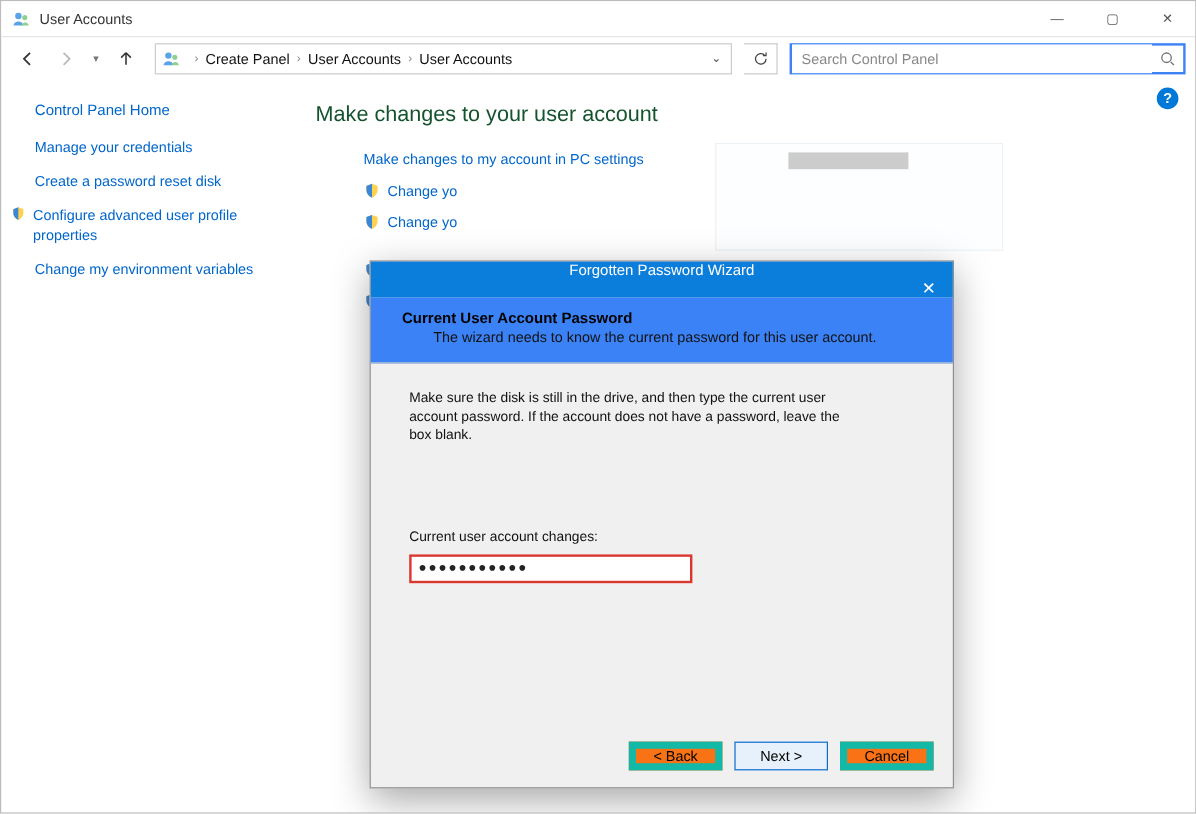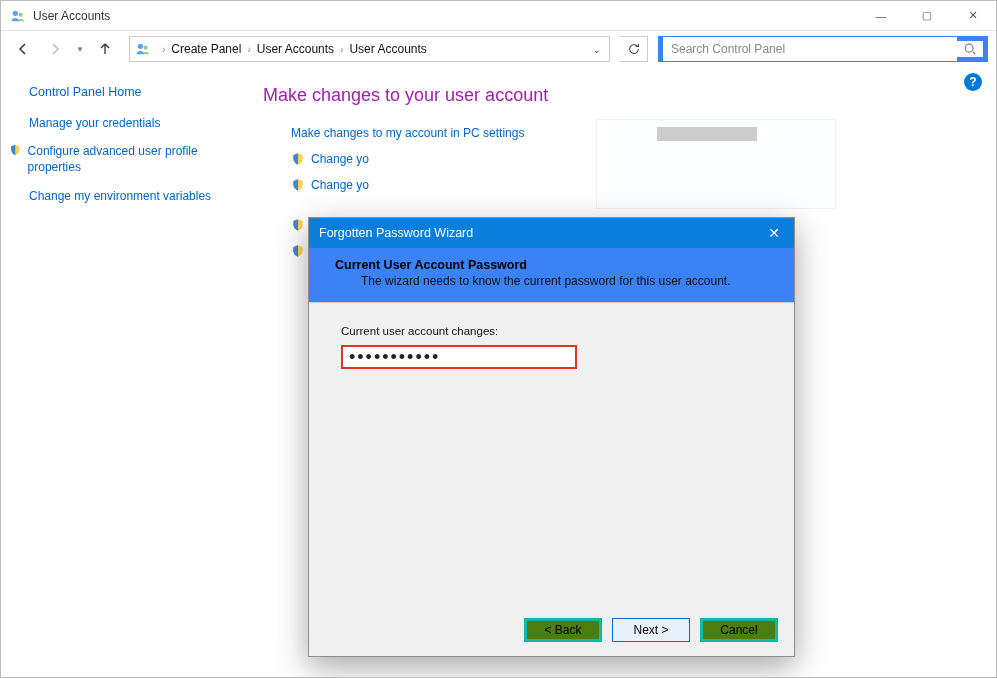--- a/index.html
+++ b/index.html
@@ -11,49 +11,49 @@
   .winbtn { width: 46px; height: 30px; display: flex; align-items: center; justify-content: center; color: #555; font-size: 11px; }
   .navbar { height: 36px; display: flex; align-items: center; padding: 0 8px; gap: 4px; }
   .navbtn { width: 28px; height: 28px; display: flex; align-items: center; justify-content: center; color: #555; }
   .navbtn.disabled { color: #bbb; }
   .bc-wrap { flex: 1; display: flex; align-items: center; border: 1px solid #ccc; height: 26px; padding: 0 4px; margin: 0 6px; font-size: 12px; color: #111; }
   .bc-wrap .icon-slot { width: 18px; height: 18px; margin-right: 4px; display:flex; align-items:center; justify-content:center; }
   .bc-sep { color: #888; margin: 0 6px; font-size: 10px; }
   .bc-item { cursor: default; }
   .bc-drop { margin-left: auto; color: #555; font-size: 10px; padding: 0 4px; }
   .refresh { width: 28px; height: 26px; border: 1px solid #ccc; border-left: none; display: flex; align-items: center; justify-content: center; }
-  .search-wrap { display:flex; align-items:center; border: 5px solid #3b82f6; height: 26px; width: 330px; margin-left: 6px; }
+  .search-wrap { display:flex; align-items:center; border: 2px solid #3b82f6; height: 26px; width: 330px; margin-left: 6px; }
   .search { flex:1; border: none; height: 24px; padding: 0 8px; font-size: 12px; outline: none; }
   .search::placeholder { color: #888; }
   .search-btn { width: 26px; display:flex; align-items:center; justify-content:center; color:#666; }
   .content { display: flex; height: calc(100% - 66px); position: relative; }
   .sidebar { width: 240px; padding: 18px 10px 10px 28px; font-size: 12px; }
   .cp-home { color: #0066cc; font-size: 12.5px; margin-bottom: 16px; cursor: pointer; }
   .side-link { color: #0066cc; margin: 0 0 12px 0; cursor: pointer; line-height: 1.35; display:flex; gap:6px; }
   .main { flex: 1; padding: 18px 22px; position: relative; }
-  .heading { color: #a21caf; font-size: 18px; font-weight: 400; margin-bottom: 20px; }
+  .heading { color: #14532d; font-size: 18px; font-weight: 400; margin-bottom: 20px; }
   .action-link { color: #0066cc; font-size: 12px; margin: 0 0 12px 0; display: flex; align-items: center; gap: 6px; cursor: pointer; }
   .gap { height: 14px; }
   .help-icon { position: absolute; right: 14px; top: 6px; width: 18px; height: 18px; border-radius: 50%; background: #0078d7; color: #fff; font-size: 12px; font-weight: bold; display: flex; align-items: center; justify-content: center; cursor: pointer; }
   .account-thumb { position:absolute; right:180px; top:62px; width:100px; height:14px; background:#ccc; }
   .account-card { position:absolute; right:160px; top:52px; width:240px; height:90px; border:1px solid #eef2f6; background:#fdfeff; }
 
   
   .overlay { position: absolute; left: 307px; top: 150px; width: 487px; height: 440px; background: #f0f0f0; border: 1px solid #8f8f8f; box-shadow: 0 10px 30px rgba(0,0,0,0.35); z-index: 10; }
-  .dlg-title { height: 30px; background: #0b7dda; color: #fff; display: flex; align-items: center; padding: 0 10px; font-size: 12.5px; }
+  .dlg-title { height: 30px; background: #0b7dda; color: #fff; display: flex; align-items: center; padding: 0 10px; font-size: 12.5px; flex-direction: column; }
   .dlg-close { width: 40px; height: 30px; margin-left: auto; margin-right: -10px; display:flex; align-items:center; justify-content:center; font-size: 14px; cursor:pointer; }
   .dlg-head { background: #3b82f6; padding: 10px 26px 14px 26px; border-bottom: 1px solid #d0d0d0; }
   .dlg-head .h1 { font-weight: bold; font-size: 12.5px; margin-bottom: 2px; }
   .dlg-head .h2 { font-size: 12px; margin-left: 26px; color: #111; }
   .dlg-body { padding: 22px 32px; font-size: 11.5px; color: #111; }
   .dlg-body .instr { line-height: 1.35; margin-bottom: 70px; width: 360px; }
   .dlg-body .label { margin-bottom: 8px; }
   .pw-wrap { border: 2px solid #d9362e; padding: 3px 6px; width: 236px; height: 24px; display:flex; align-items:center; background:#fff; font-size:18px; letter-spacing: 2px; color:#222; }
   .dlg-buttons { position: absolute; right: 16px; bottom: 14px; display: flex; gap: 10px; }
-  .dlg-btn { width: 78px; height: 24px; border: 3px solid #14b8a6; background: #4d7c0f; font-size: 12px; display:flex; align-items:center; justify-content:center; cursor:pointer; }
+  .dlg-btn { width: 78px; height: 24px; border: 6px solid #14b8a6; background: #f97316; font-size: 12px; display:flex; align-items:center; justify-content:center; cursor:pointer; }
   .dlg-btn.default { border: 1px solid #0a6cce; background: #e7f1fb; text-align: right; }
 
   svg.people { width:16px; height:16px; }
   svg.shield { width:14px; height:14px; }
 </style>
 </head>
 <body>
 
 <div class="titlebar">
   <span class="icon-slot">
@@ -130,41 +130,44 @@
   </div>
 </div>
 
 <div class="content">
 
   <div class="sidebar">
     <div class="cp-home">Control Panel Home</div>
     <div class="side-link">
         <span>Manage your credentials</span>
       </div>
+    <div class="side-link">
+        <span>Create a password reset disk</span>
+      </div>
     <div class="side-link" style="margin-left:-20px">
       <svg class="shield" viewBox="0 0 24 24">
           <path d="M12 2 4 5v6c0 5 3.5 9 8 11 4.5-2 8-6 8-11V5l-8-3z" fill="#ffd24d"></path>
           <path d="M12 2 4 5v6c0 5 3.5 9 8 11V2z" fill="#3a87d8"></path>
         </svg>
       <span>Configure advanced user profile properties</span>
     </div>
     <div class="side-link">
         <span>Change my environment variables</span>
       </div>
   </div>
 
   <div class="main">
     <div class="help-icon">?</div>
     <div class="heading">Make changes to your user account</div>
 
     <div class="account-card">
       <div class="account-thumb" style="position:absolute;left:60px;top:7px;"></div>
     </div>
 
-    <div style="margin-left:28px">
+    <div style="margin-left:40px">
       <div class="action-link">
           <span>Make changes to my account in PC settings</span>
         </div>
       <div class="action-link">
         <svg class="shield" viewBox="0 0 24 24">
             <path d="M12 2 4 5v6c0 5 3.5 9 8 11 4.5-2 8-6 8-11V5l-8-3z" fill="#ffd24d"></path>
             <path d="M12 2 4 5v6c0 5 3.5 9 8 11V2z" fill="#3a87d8"></path>
           </svg>
         <span>Change yo</span>
       </div>
@@ -198,20 +201,21 @@
       <span>Forgotten Password Wizard</span>
       <div class="dlg-close">
           <span>✕</span>
         </div>
     </div>
     <div class="dlg-head">
       <div class="h1">Current User Account Password</div>
       <div class="h2">The wizard needs to know the current password for this user account.</div>
     </div>
     <div class="dlg-body">
+      <div class="instr">Make sure the disk is still in the drive, and then type the current user account password. If the account does not have a password, leave the box blank.</div>
       <div class="label">Current user account changes:</div>
       <div class="pw-wrap">
           <span>•••••••••••</span>
         </div>
     </div>
     <div class="dlg-buttons">
       <div class="dlg-btn">&lt; Back</div>
       <div class="dlg-btn default">Next &gt;</div>
       <div class="dlg-btn">Cancel</div>
     </div>

